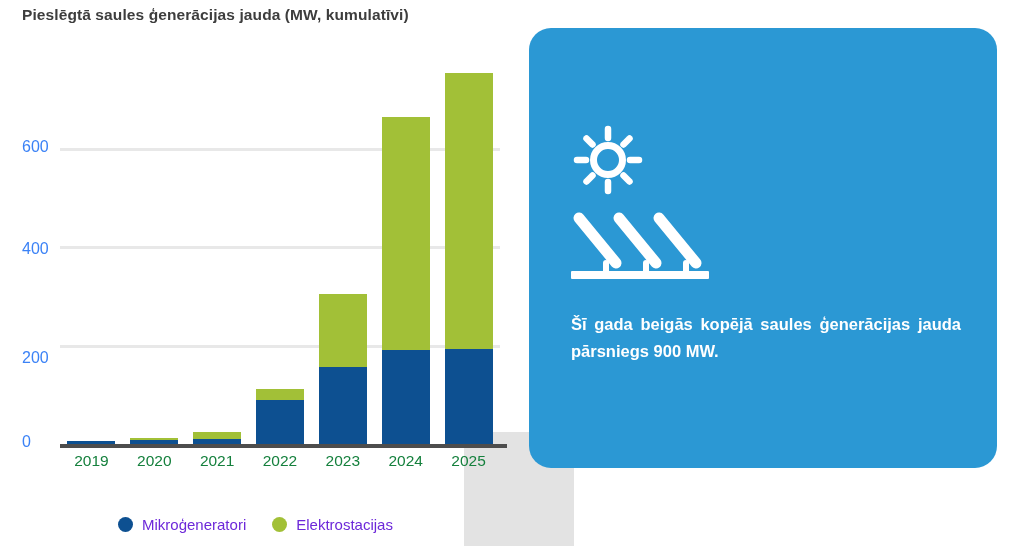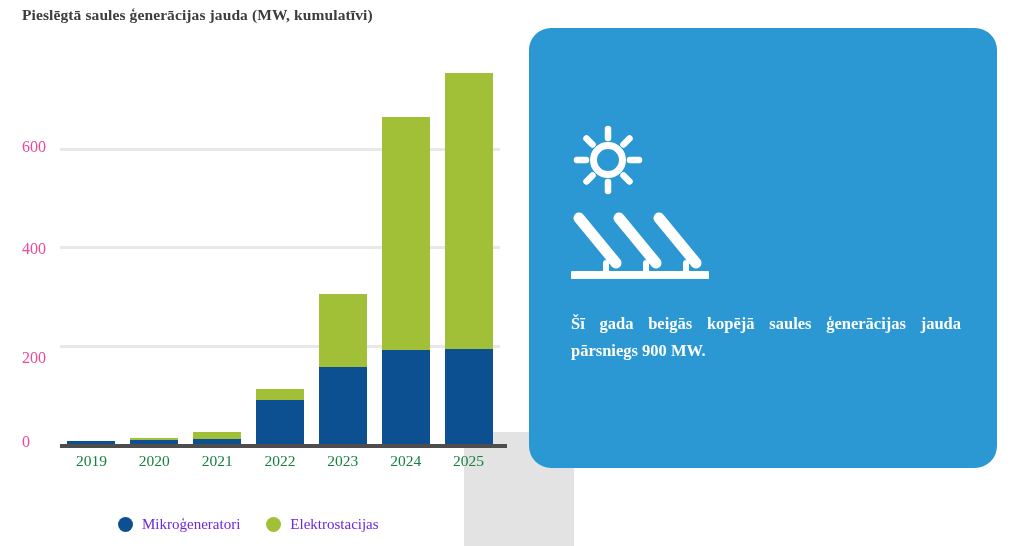--- a/index.html
+++ b/index.html
@@ -3,21 +3,21 @@
 <meta charset="utf-8">
 <style>
   * { box-sizing: border-box; }
   html, body {
     margin: 0; padding: 0;
     width: 1024px; height: 546px;
     background: #ffffff;
     font-family: "Liberation Sans", sans-serif;
     overflow: hidden;
   }
-  #root { position: relative; width: 1024px; height: 444px; background: #ffffff; font-family: Liberation Serif, serif; }
+  #root { position: relative; width: 1024px; height: 444px; background: #ffffff; }
 
   
   .grey-block {
     position: absolute;
     left: 464px; top: 432px;
     width: 110px; height: 114px;
     background: #e3e3e3;
   }
 
   
@@ -52,21 +52,21 @@
   .axis-baseline {
     position: absolute;
     left: 60px; top: 384px;
     width: 447px; height: 4px;
     background: #4d4d4d;
   }
   .ytick-inner {
     position: absolute;
     left: 22px;
     font-size: 16px;
-    color: #ec4899;
+    color: #3b82f6;
     white-space: nowrap;
   }
   .xtick {
     position: absolute;
     top: 392px;
     font-size: 15.5px;
     color: #15803d;
     text-align: center;
     white-space: nowrap;
   }

